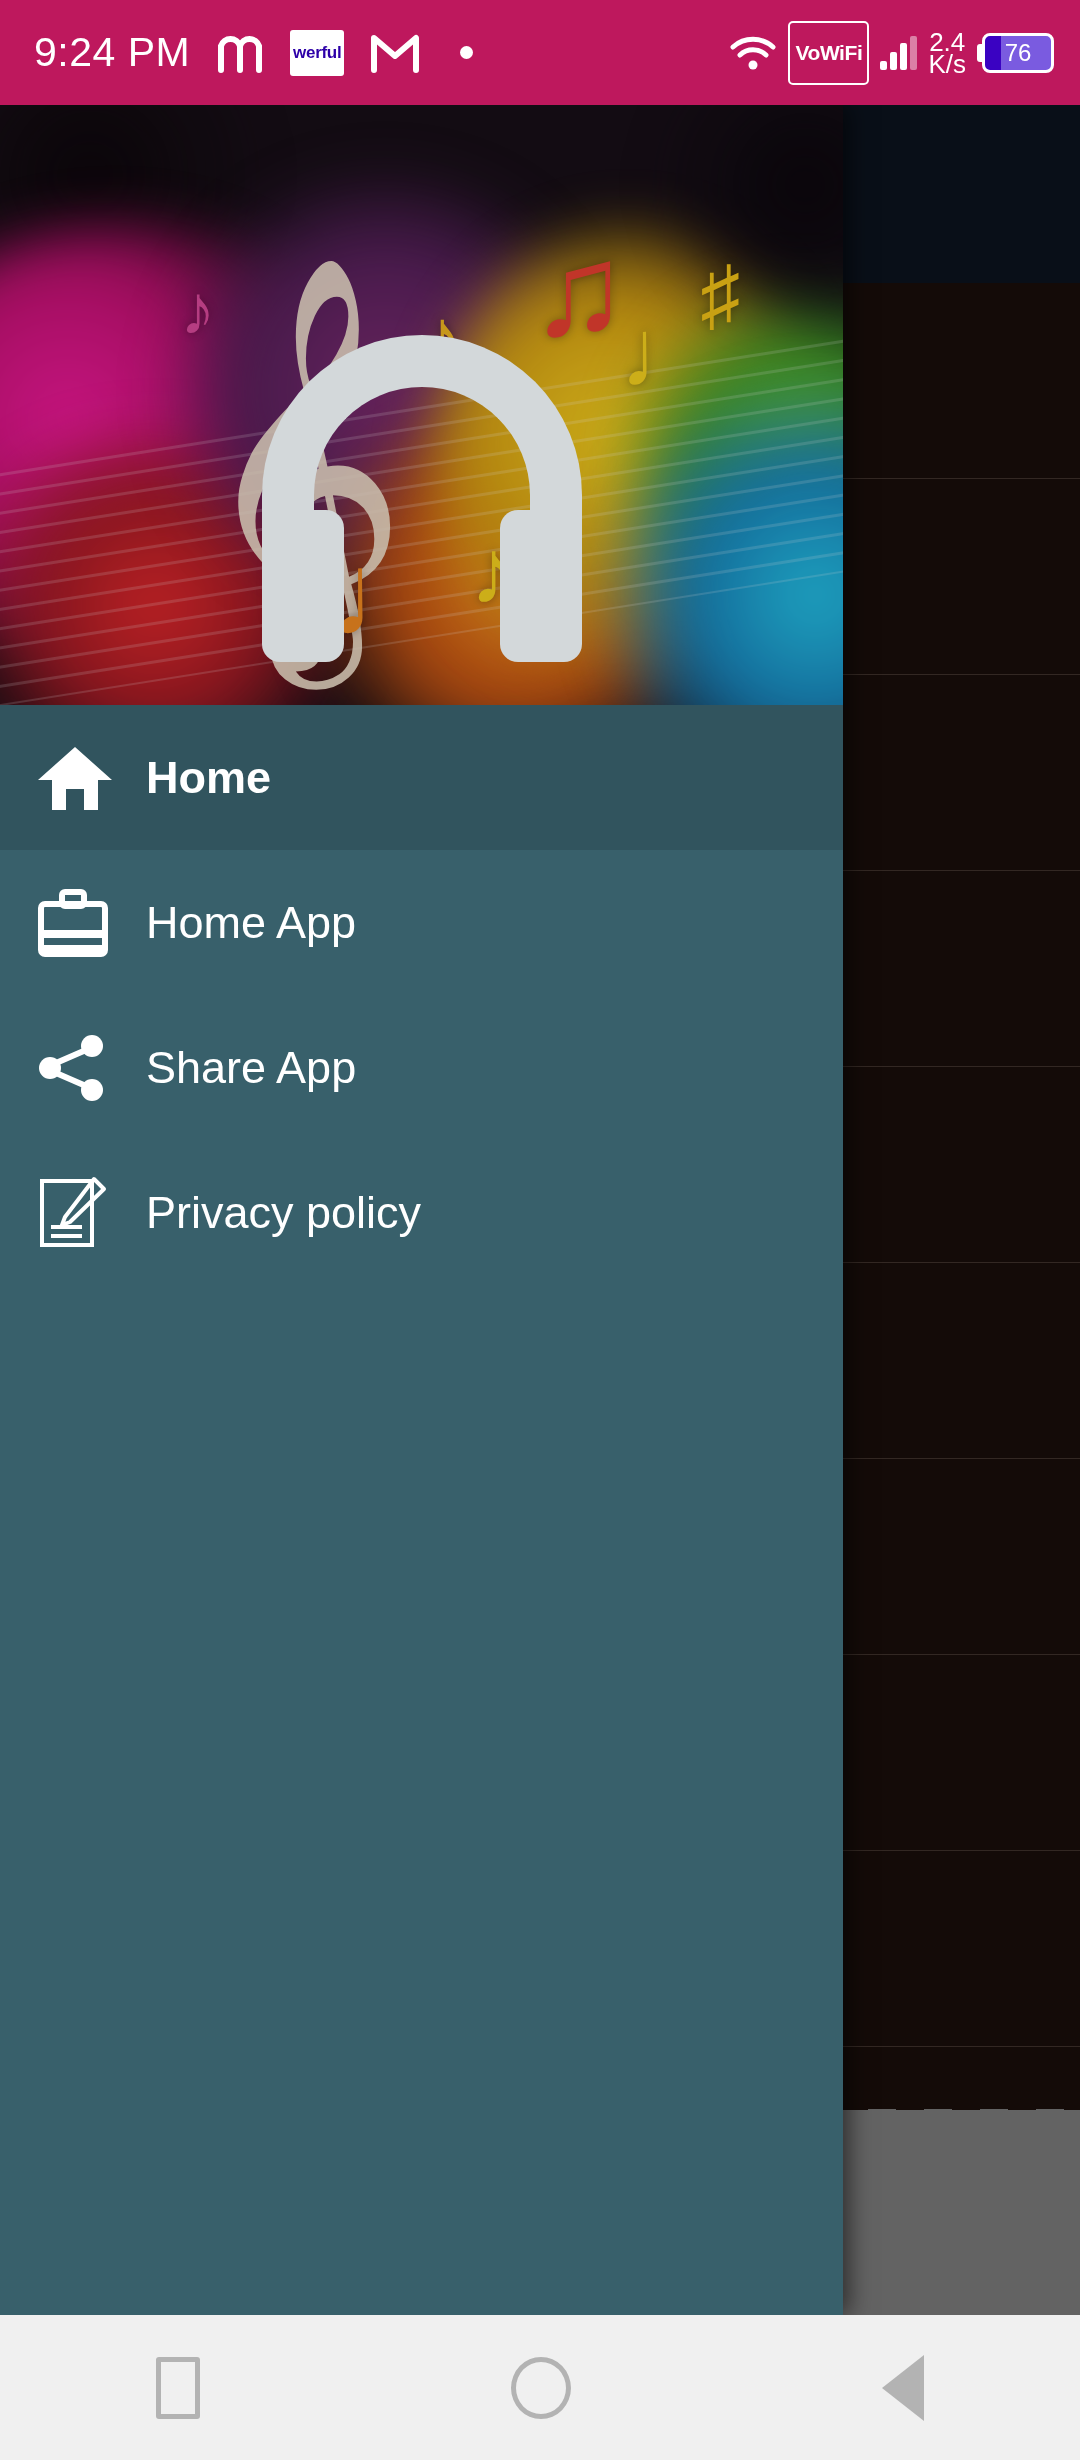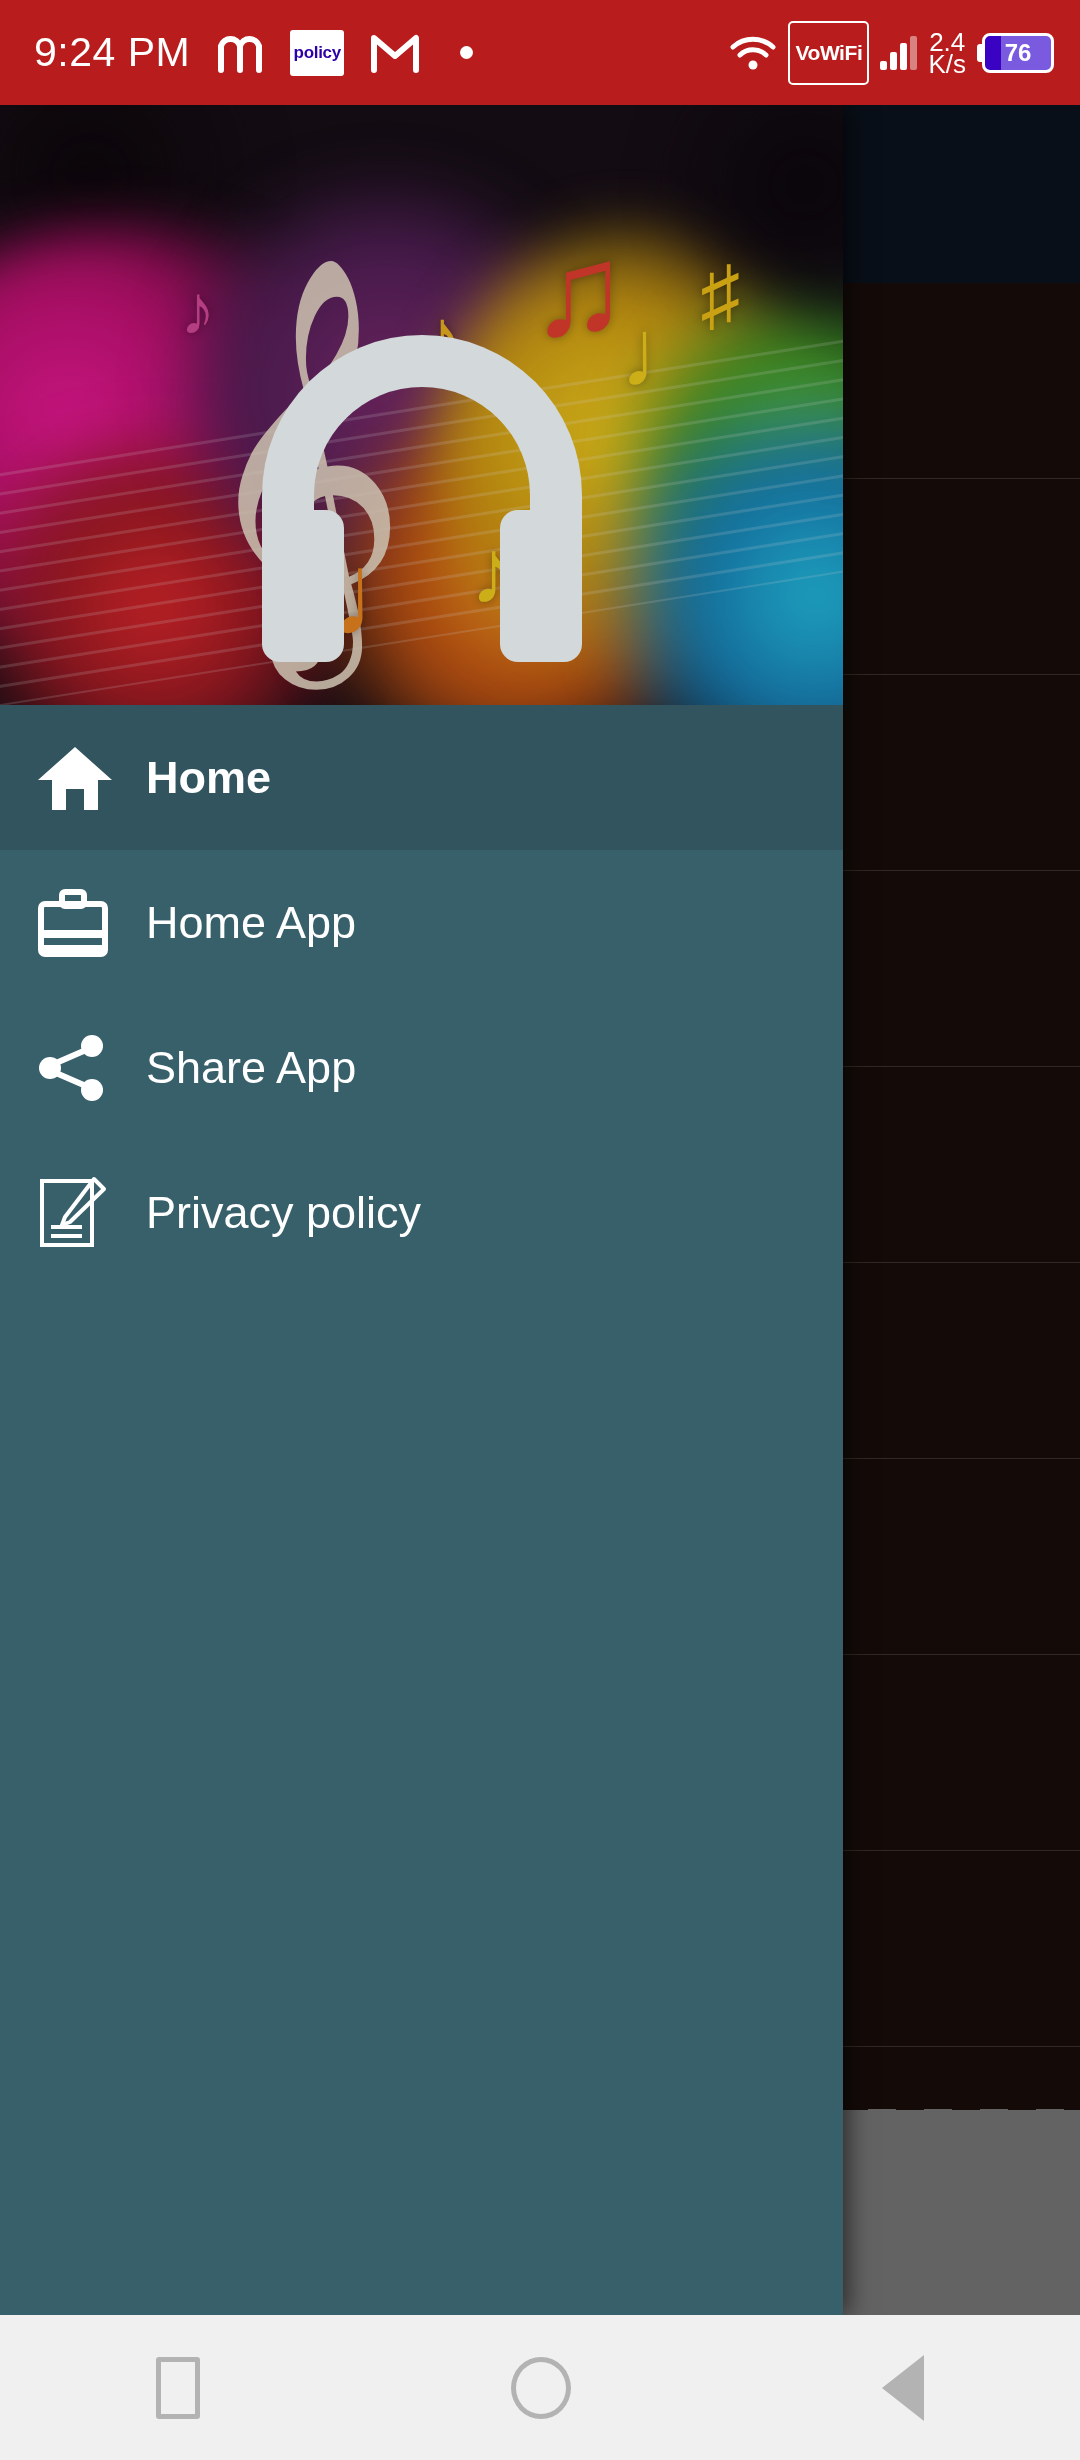--- a/index.html
+++ b/index.html
@@ -7,21 +7,21 @@
     width:1080px; height:2460px;
     background:#000;
     font-family:"Liberation Sans", sans-serif;
     overflow:hidden;
   }
   #screen { position:relative; width:1080px; height:2460px; overflow:hidden; background:#140a07; }
 
   
   #status-bar{
     position:absolute; top:0; left:0; width:1080px; height:105px;
-    background:#b91c1c; display:flex; align-items:center;
+    background:#be185d; display:flex; align-items:center;
     padding:0 26px 0 34px; color:#fff; z-index:40;
   }
   #status-left{ display:flex; align-items:center; gap:26px; }
   #clock{ font-size:41px; font-weight:400; letter-spacing:.5px; }
   .sb-icon{ display:flex; align-items:center; justify-content:center; }
   #zomato-badge{
     background:#fff; color:#2d00a8; font-size:17px; font-weight:700;
     padding:4px 6px; border-radius:3px; width:54px; height:46px;
     display:flex; align-items:center; justify-content:center; letter-spacing:-.3px;
   }
@@ -39,21 +39,21 @@
   #signal-bars i:nth-child(4){ height:34px; opacity:.45; }
   #net-speed{ font-size:26px; line-height:22px; text-align:center; font-weight:400; }
   #battery{
     display:flex; align-items:center;
   }
   #battery-body{
     width:72px; height:40px; border:3px solid #fff; border-radius:8px;
     display:flex; align-items:center; justify-content:center; position:relative;
     background:linear-gradient(to right,#3a02c2 0%,#3a02c2 24%,#7a5be0 24%,#7a5be0 100%);
   }
-  #battery-level{ font-size:24px; font-weight:700; color:#fff; z-index:2; }
+  #battery-level{ font-size:24px; font-weight:400; color:#fff; z-index:2; }
   #battery-nub{ width:6px; height:18px; background:#fff; border-radius:3px 0 0 3px; margin-right:-1px;}
 
   
   #app-bg{ position:absolute; top:105px; left:0; width:1080px; height:2210px; background:#1d100c; }
   #app-bar{ height:178px; background:#0d1623; width:100%; }
   #song-list{ position:relative; }
   .song-row{
     height:196px; border-bottom:1px solid #4a3a33;
     display:flex; align-items:center; padding-left:40px;
     background:#1d100c;
@@ -174,21 +174,21 @@
 <div id="screen">
 
   <div id="status-bar">
     <div id="status-left">
       <span id="clock">9:24 PM</span>
       <span class="sb-icon">
         <svg width="48" height="42" viewBox="0 0 48 42">
           <path d="M5 38 L5 14 A10 10 0 0 1 24 14 L24 38 M24 14 A10 10 0 0 1 43 14 L43 38" stroke="#ffffff" stroke-width="6" fill="none" stroke-linecap="round"></path>
         </svg>
       </span>
-      <span id="zomato-badge">policy</span>
+      <span id="zomato-badge">werful</span>
       <span class="sb-icon">
         <svg width="50" height="42" viewBox="0 0 50 42">
           <path d="M4 38 L4 6 L25 24 L46 6 L46 38" stroke="#ffffff" stroke-width="6" fill="none" stroke-linejoin="round" stroke-linecap="round"></path>
         </svg>
       </span>
       <span id="dot-icon"></span>
     </div>
 
     <div id="status-right">
       <span class="sb-icon">

